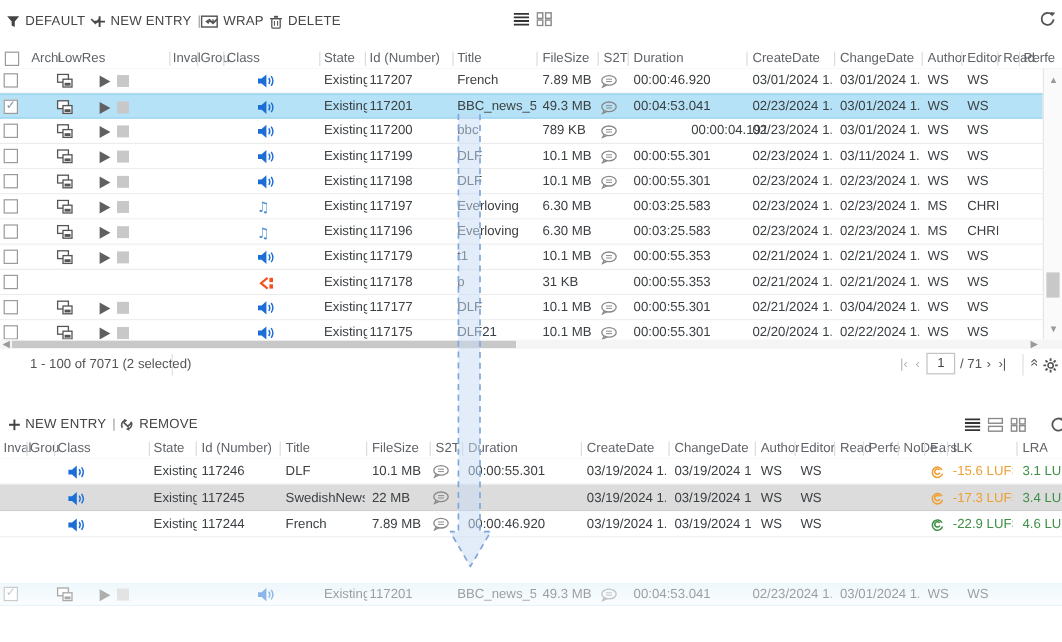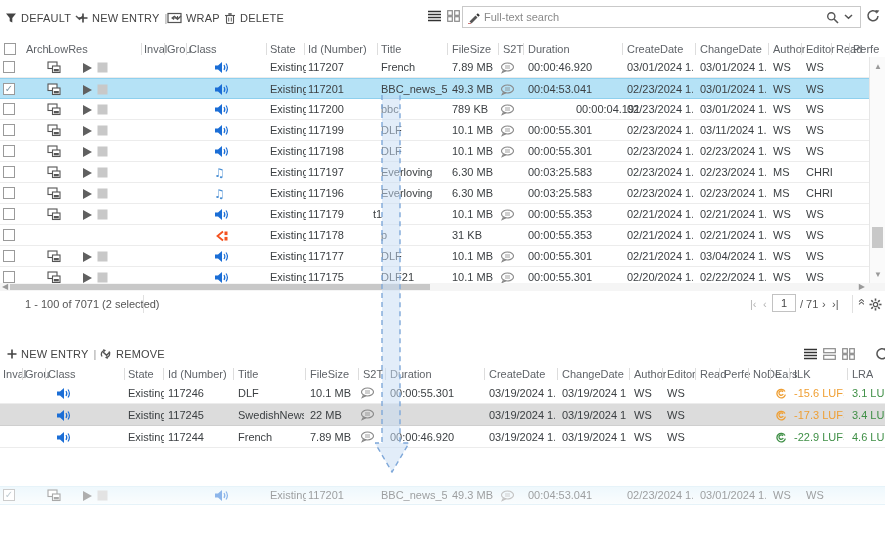--- a/index.html
+++ b/index.html
@@ -114,35 +114,20 @@
     <svg width="13" height="12" viewBox="0 0 13 12">
         <g fill="none" stroke="#8a8a8a" stroke-width="1.2">
           <rect x="0.7" y="0.7" width="4.6" height="4.6"></rect>
           <rect x="7.7" y="0.7" width="4.6" height="4.6"></rect>
           <rect x="0.7" y="6.7" width="4.6" height="4.6"></rect>
           <rect x="7.7" y="6.7" width="4.6" height="4.6"></rect>
         </g>
       </svg>
   </div>
 
-  <div class="searchbox">
-    <svg style="margin-left:4px" width="13" height="13" viewBox="0 0 13 13">
-        <path d="M2.5 10.5 L8.5 4.5 L10.5 6.5 L4.5 12.5 Z" fill="#555"></path>
-        <path d="M9.3 3.7 L10.8 2.2 L12.8 4.2 L11.3 5.7 Z" fill="#333"></path>
-        <line x1="1" y1="12.8" x2="4" y2="12.8" stroke="#b55" stroke-width="1.2"></line>
-      </svg>
-    <input type="text" placeholder="Full-text search" style="">
-    <svg style="margin:0 5px" width="13" height="13" viewBox="0 0 13 13">
-        <circle cx="5.3" cy="5.3" r="3.6" fill="none" stroke="#555" stroke-width="1.4"></circle>
-        <line x1="8" y1="8" x2="12" y2="12" stroke="#555" stroke-width="1.6"></line>
-      </svg>
-    <svg style="margin-right:7px" width="9" height="6" viewBox="0 0 9 6">
-        <polyline points="1,1 4.5,4.3 8,1" fill="none" stroke="#555" stroke-width="1.5"></polyline>
-      </svg>
-  </div>
   <svg class="abs" style="left:866px;top:9px;" width="14" height="14" viewBox="0 0 14 14">
       <path d="M12 7 A5 5 0 1 1 10.5 3.2" fill="none" stroke="#555" stroke-width="1.5"></path>
       <polygon points="9.3,1 13.4,1.6 10.6,4.8" fill="#555"></polygon>
     </svg>
 
   <div class="grid" id="grid1" style="top:41px;height:242px;">
     <div class="ghead" id="g1head">
       <div class="cb" style="left:4px;top:2px;"></div>
     <div class="hcell" style="left: 26px;">Archi</div>
         <div class="hcell" style="left: 48px;">LowRes</div>
@@ -483,21 +468,21 @@
           </div>
           <div class="cicon" style="left: 214px; top: 0px; height: 21px;">
             <svg width="15" height="13" viewBox="0 0 15 13">
               <path d="M1 4.5 H4 L8 1 V12 L4 8.5 H1 Z" fill="#1b6ed6"></path>
               <path d="M10 4 q1.7 2.5 0 5" fill="none" stroke="#1b6ed6" stroke-width="1.2"></path>
               <path d="M12 2.5 q2.8 4 0 8" fill="none" stroke="#1b6ed6" stroke-width="1.2"></path>
             </svg>
           </div>
           <div class="cell" style="left: 270px; width: 36px; line-height: 21px;">Existing</div>
           <div class="cell" style="left: 308px; width: 62px; line-height: 21px;">117179</div>
-          <div class="cell" style="left: 373px; width: 66px; line-height: 21px;">t1</div>
+          <div class="cell" style="left: 381px; width: 66px; line-height: 21px;">t1</div>
           <div class="cell" style="left: 452px; width: 46px; line-height: 21px;">10.1 MB</div>
           <div class="cicon" style="left: 500px; top: 0px; height: 21px;">
             <svg width="15" height="12" viewBox="0 0 15 12">
               <ellipse cx="7.5" cy="5" rx="6" ry="4" fill="none" stroke="#888" stroke-width="1.1"></ellipse>
               <path d="M3.5 8 L2.2 10.5 L6 8.8" fill="none" stroke="#888" stroke-width="1.1"></path>
               <line x1="5" y1="4" x2="10" y2="4" stroke="#888" stroke-width="0.8"></line>
               <line x1="5" y1="6" x2="10" y2="6" stroke="#888" stroke-width="0.8"></line>
             </svg>
           </div>
           <div class="cell" style="left: 528px; width: 90px; line-height: 21px;">00:00:55.353</div>

